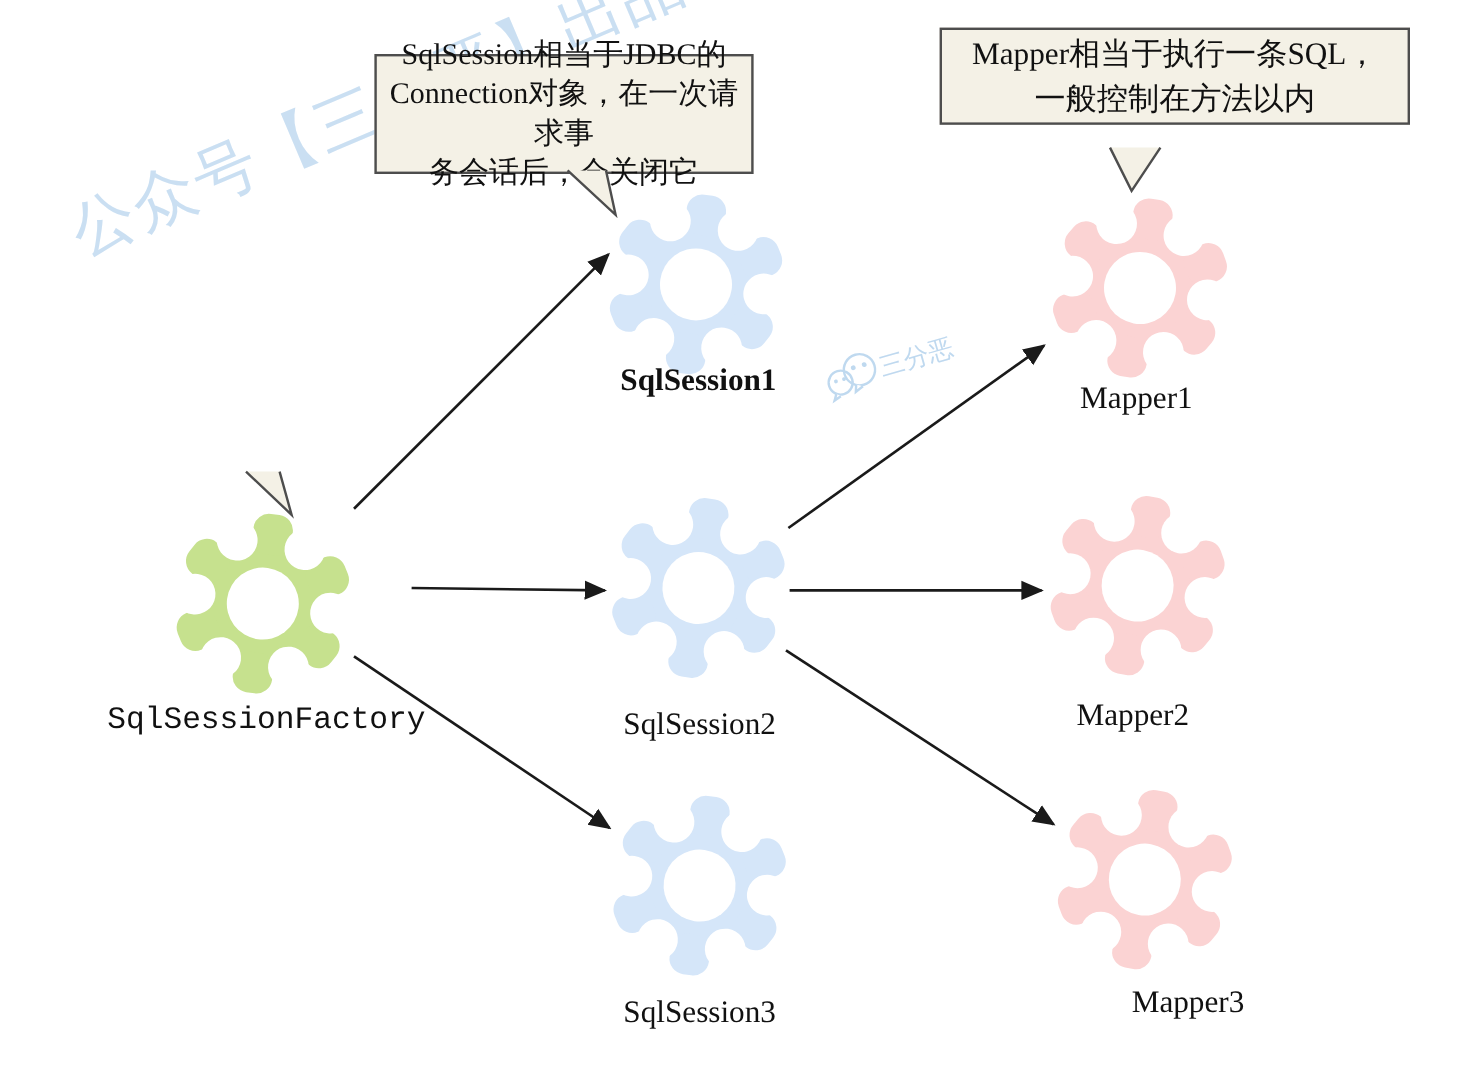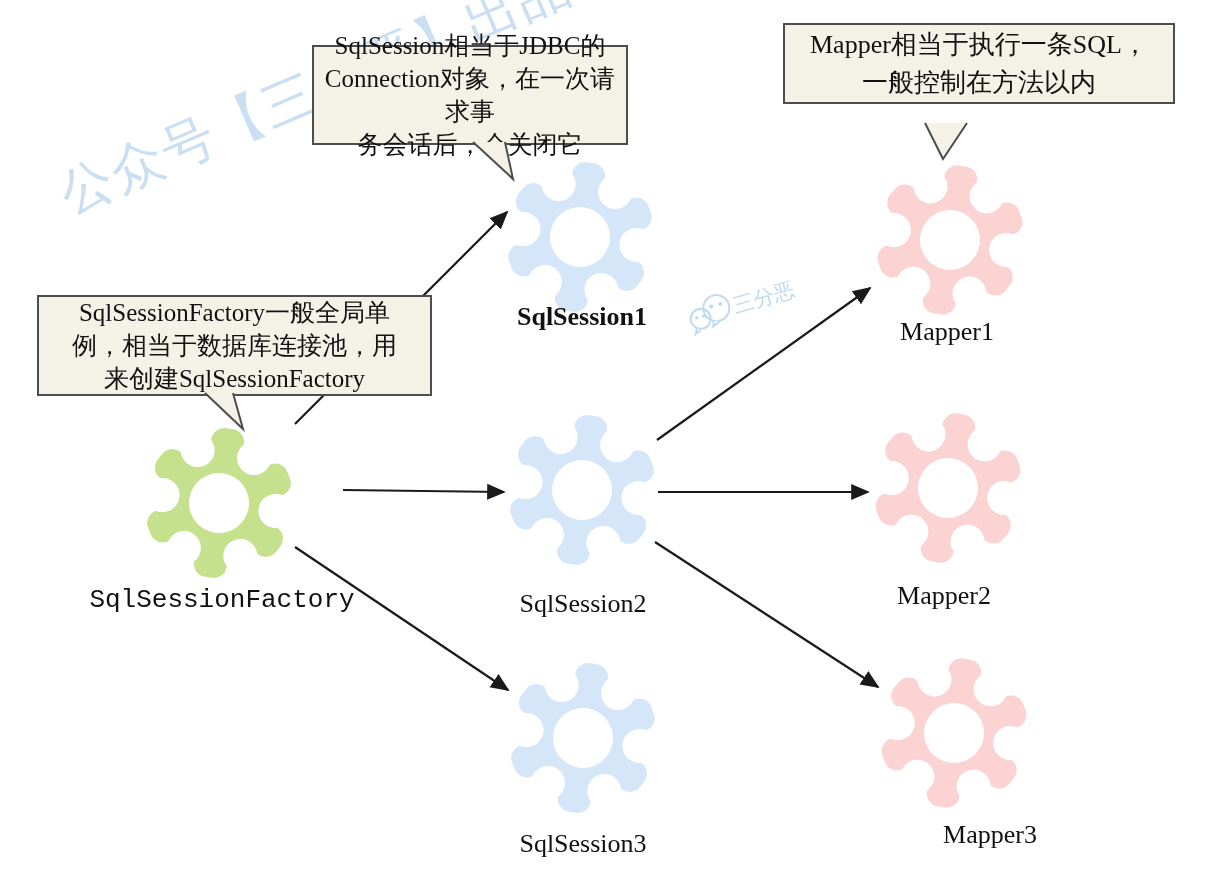--- a/index.html
+++ b/index.html
@@ -107,23 +107,20 @@
     <use href="#gear" class="gear-mapper" transform="translate(950,240) rotate(10)"></use>
     <use href="#gear" class="gear-mapper" transform="translate(948,488) rotate(10)"></use>
     <use href="#gear" class="gear-mapper" transform="translate(954,733) rotate(10)"></use>
   </svg>
 
   <div class="callout" style="left:312px;top:45px;width:316px;height:100px;">SqlSession相当于JDBC的
 Connection对象，在一次请求事
 务会话后，会关闭它</div>
   <div class="callout" style="left:783px;top:23px;width:392px;height:81px;font-size:26px;line-height:38px;">Mapper相当于执行一条SQL，
 一般控制在方法以内</div>
-  <div class="callout" style="left:37px;top:295px;width:395px;height:101px;">SqlSessionFactory一般全局单
-例，相当于数据库连接池，用
-来创建SqlSessionFactory</div>
 
   <svg class="layer" width="1216" height="889" viewBox="0 0 1216 889" style="pointer-events:none">
     <path class="tail" d="M473,142 L513,179 L505,142"></path>
     <path class="tail" d="M925,123 L943,159 L967,123"></path>
     <path class="tail" d="M205,393 L243,429 L233,393"></path>
   </svg>
 
   <div class="node-label" style="left:222px;top:585px;font-family:Liberation Mono, monospace;">SqlSessionFactory</div>
   <div class="node-label" style="left:582px;top:302px;font-weight:bold;">SqlSession1</div>
   <div class="node-label" style="left:583px;top:589px;">SqlSession2</div>

